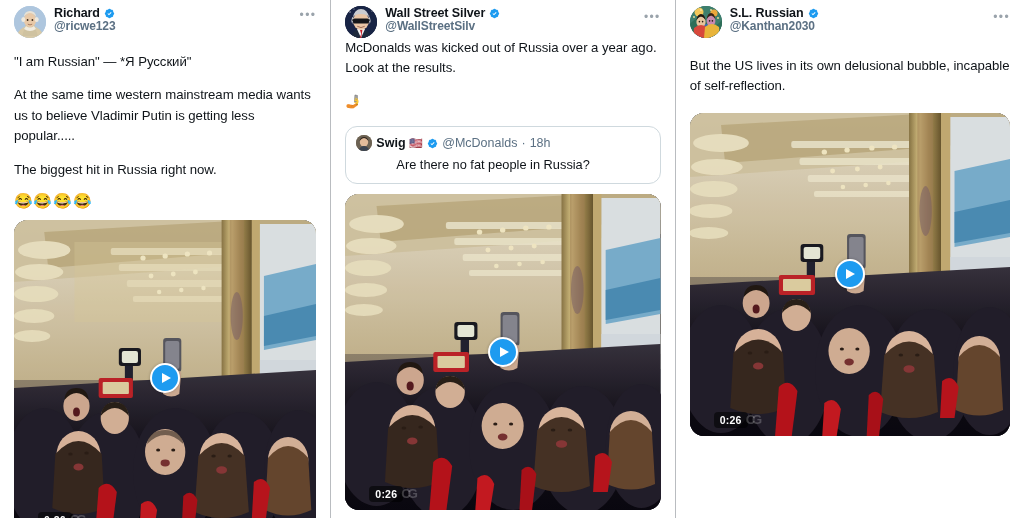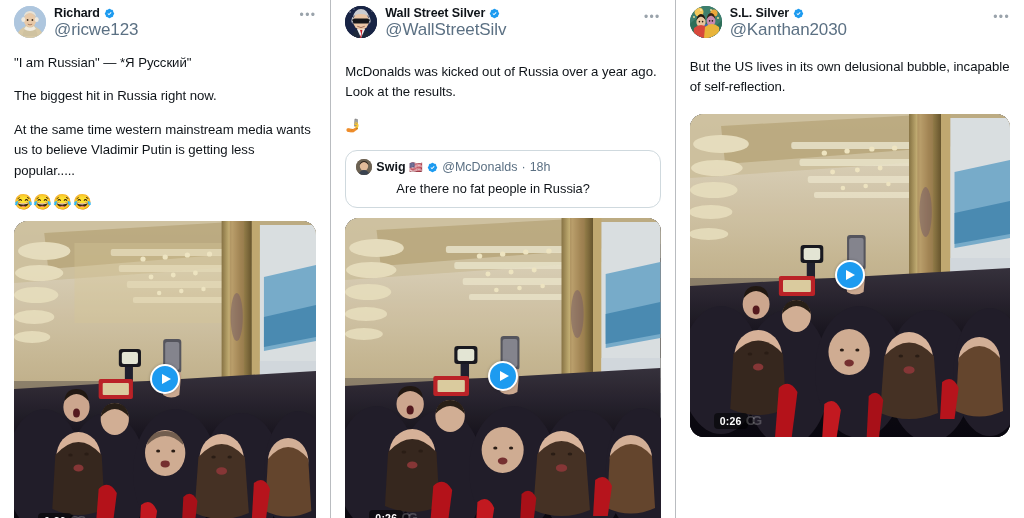--- a/index.html
+++ b/index.html
@@ -26,21 +26,21 @@
     flex: 0 0 32px; overflow: hidden; position: relative;
     background:#b9cfe3;
   }
   .avatar svg { display:block; width:32px; height:32px; }
   .names { display: flex; flex-direction: column; justify-content: center; padding-top:0px; line-height: 1.12; }
   .nrow { display: flex; align-items: center; gap: 4px; }
   .dispname {
     font-size: 12.5px; font-weight: bold; color: #0f1419; letter-spacing: -0.1px; white-space: nowrap;
   }
   .verified { width: 11px; height: 11px; flex: 0 0 11px; }
-  .handle { font-size: 17px; color: #5b7083; letter-spacing: -0.1px; white-space: nowrap; }
+  .handle { font-size: 12px; color: #5b7083; letter-spacing: -0.1px; white-space: nowrap; font-weight: bold; }
   .more {
     position: absolute; right: 0px; top: 3px;
     color: #9aa3ab; font-size: 12px; letter-spacing: 1.4px; line-height: 1;
     user-select: none;
   }
   .p2 .more, .p3 .more { top: 5px; }
 
   
   .t-body {
     margin-top: 14px;
@@ -133,22 +133,22 @@
               <path fill="#fff" d="M10.8 15.9l-3.2-3.1 1.4-1.5 1.8 1.7 4.2-4.3 1.5 1.4z"></path>
             </svg>
           </div>
           <span class="handle">@ricwe123</span>
         </div>
         <div class="more">•••</div>
       </div>
 
       <div class="t-body">
         <p class="para">"I am Russian" — *Я Русский"</p>
+        <p class="para">At the same time western mainstream media wants us to believe Vladimir Putin is getting less popular.....</p>
         <p class="para">The biggest hit in Russia right now.</p>
-        <p class="para">At the same time western mainstream media wants us to believe Vladimir Putin is getting less popular.....</p>
         <span class="emojis">😂😂😂😂</span>
       </div>
 
       <div class="video" style="height:316px;">
         <div class="vstage">
           <svg viewBox="0 0 300 316" preserveAspectRatio="none">
             <defs>
               <linearGradient id="ceil1" x1="0" y1="0" x2="0" y2="1">
                 <stop offset="0" stop-color="#efe6d2"></stop>
                   <stop offset="1" stop-color="#cbb98f"></stop>
@@ -304,21 +304,21 @@
             <svg class="verified" viewBox="0 0 24 24">
               <path fill="#1d9bf0" d="M22.25 12c0-1.43-.88-2.67-2.19-3.34.46-1.39.2-2.9-.81-3.91s-2.52-1.27-3.91-.81C14.67 2.63 13.43 1.75 12 1.75s-2.67.88-3.34 2.19c-1.39-.46-2.9-.2-3.91.81s-1.27 2.52-.81 3.91C2.63 9.33 1.75 10.57 1.75 12s.88 2.67 2.19 3.34c-.46 1.39-.2 2.9.81 3.91s2.52 1.27 3.91.81c.67 1.31 1.91 2.19 3.34 2.19s2.67-.88 3.34-2.19c1.39.46 2.9.2 3.91-.81s1.27-2.52.81-3.91c1.31-.67 2.19-1.91 2.19-3.34z"></path>
               <path fill="#fff" d="M10.8 15.9l-3.2-3.1 1.4-1.5 1.8 1.7 4.2-4.3 1.5 1.4z"></path>
             </svg>
           </div>
           <span class="handle">@WallStreetSilv</span>
         </div>
         <div class="more">•••</div>
       </div>
 
-      <div class="t-body" style="margin-top:23px;">
+      <div class="t-body" style="margin-top:0;">
         <p class="para">McDonalds was kicked out of Russia over a year ago. Look at the results.</p>
         <span class="mini-emoji">🤳</span>
       </div>
 
       <div class="quote">
         <div class="q-head">
           <div class="q-avatar">
             <svg viewBox="0 0 16 16">
               <rect width="16" height="16" fill="#6c6253"></rect>
               <ellipse cx="8" cy="7" rx="4.2" ry="4.6" fill="#e2bb9a"></ellipse>
@@ -486,21 +486,21 @@
                 <circle cx="28" cy="12" r="0.9"></circle>
             </g>
             <ellipse cx="9.4" cy="15.6" rx="0.8" ry="0.9" fill="#2a1a10"></ellipse>
             <ellipse cx="12.6" cy="15.6" rx="0.8" ry="0.9" fill="#2a1a10"></ellipse>
             <ellipse cx="19.6" cy="14.8" rx="0.8" ry="0.9" fill="#2a1a10"></ellipse>
             <ellipse cx="22.4" cy="14.8" rx="0.8" ry="0.9" fill="#2a1a10"></ellipse>
           </svg>
         </div>
         <div class="names">
           <div class="nrow">
-            <span class="dispname">S.L. Silver</span>
+            <span class="dispname">S.L. Russian</span>
             <svg class="verified" viewBox="0 0 24 24">
               <path fill="#1d9bf0" d="M22.25 12c0-1.43-.88-2.67-2.19-3.34.46-1.39.2-2.9-.81-3.91s-2.52-1.27-3.91-.81C14.67 2.63 13.43 1.75 12 1.75s-2.67.88-3.34 2.19c-1.39-.46-2.9-.2-3.91.81s-1.27 2.52-.81 3.91C2.63 9.33 1.75 10.57 1.75 12s.88 2.67 2.19 3.34c-.46 1.39-.2 2.9.81 3.91s2.52 1.27 3.91.81c.67 1.31 1.91 2.19 3.34 2.19s2.67-.88 3.34-2.19c1.39.46 2.9.2 3.91-.81s1.27-2.52.81-3.91c1.31-.67 2.19-1.91 2.19-3.34z"></path>
               <path fill="#fff" d="M10.8 15.9l-3.2-3.1 1.4-1.5 1.8 1.7 4.2-4.3 1.5 1.4z"></path>
             </svg>
           </div>
           <span class="handle">@Kanthan2030</span>
         </div>
         <div class="more">•••</div>
       </div>
 

